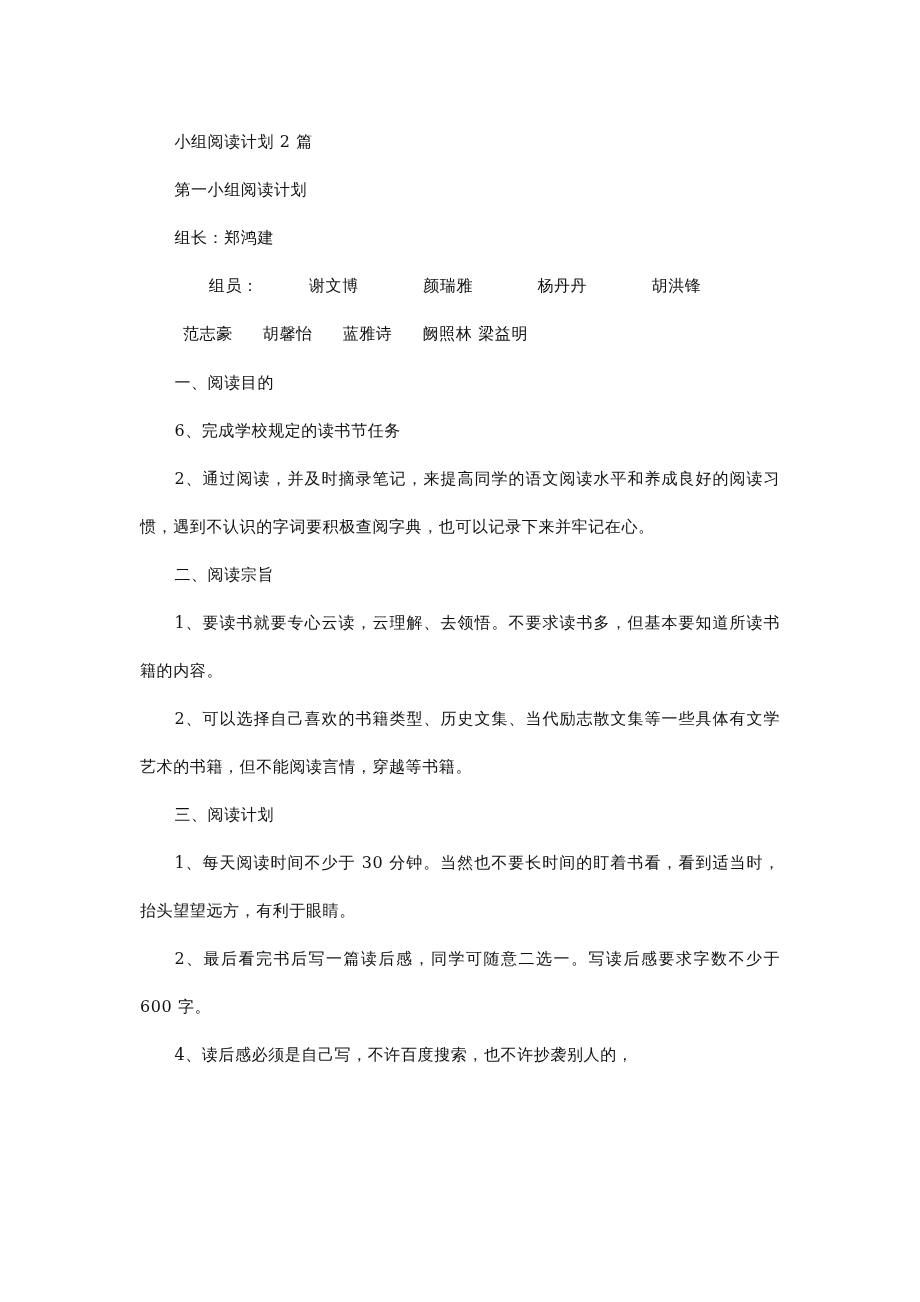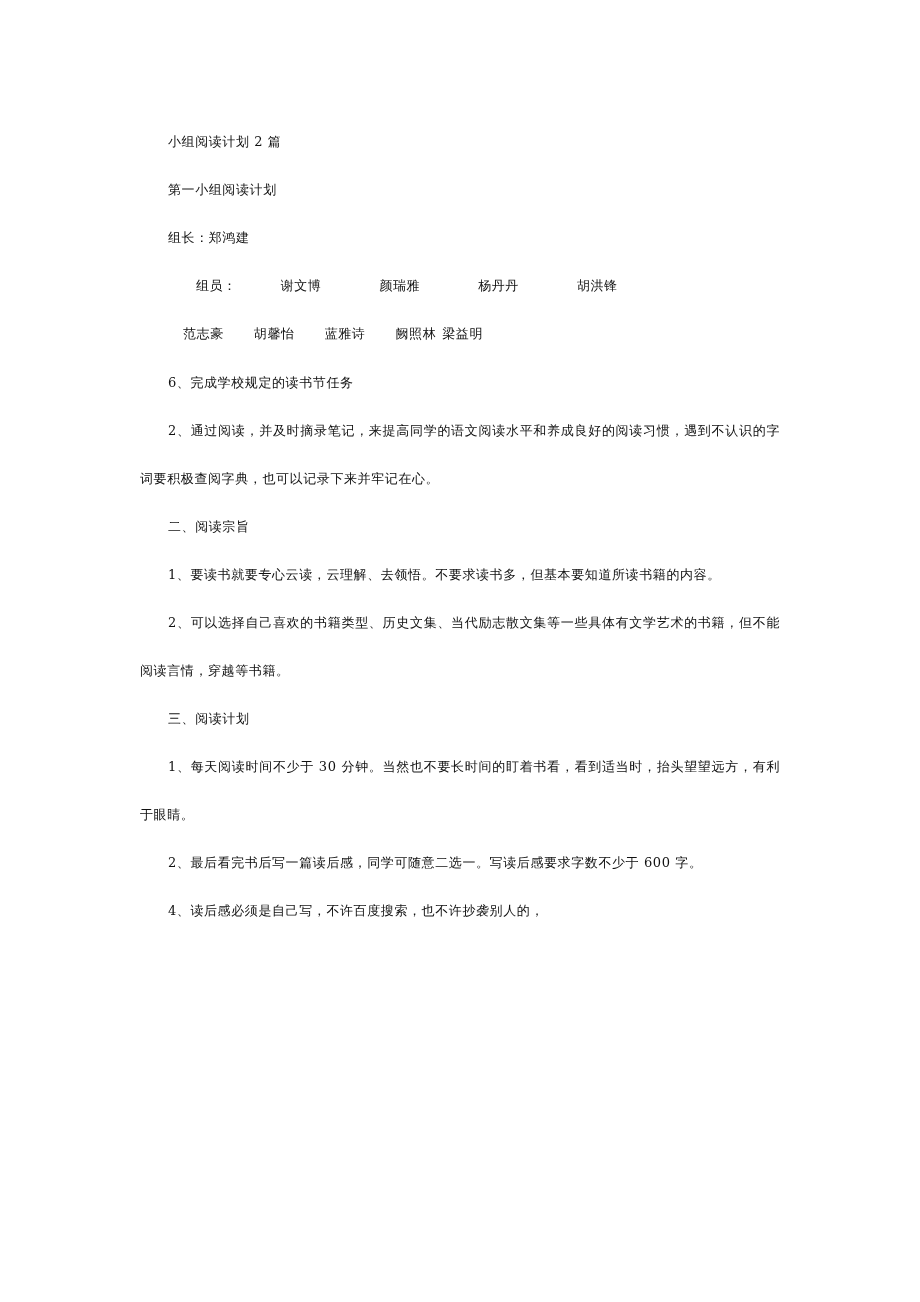--- a/index.html
+++ b/index.html
@@ -3,41 +3,42 @@
 <meta charset="utf-8">
 <style>
   html, body { margin: 0; padding: 0; background: #ffffff; }
   body { width: 920px; height: 1302px; position: relative; overflow: hidden; }
   .page {
     position: absolute;
     left: 140px;
     top: 118px;
     width: 640px;
     font-family: "DejaVu Serif", "Liberation Serif", serif;
-    font-size: 13px;
+    font-size: 16px;
     color: #111111;
     line-height: 48px;
   }
   .p { margin: 0; text-indent: 2.15em; text-align: justify; text-align-last: left; letter-spacing: 0.6px; }
   .names span { display: inline-block; margin-right: 30px; }
   .names span.last { margin-right: 0; }
   .names2 { text-indent: 0; padding-left: 43px; }
   .names2 span { margin-right: 30px; font-family: Liberation Mono, monospace; }
   .names2 span.tight { margin-right: 6px; }
 </style>
 </head>
 <body>
 
 <div class="page">
   <p class="p">小组阅读计划 2 篇</p>
   <p class="p">第一小组阅读计划</p>
   <p class="p"><span>组长：</span><span>郑鸿建</span></p>
   <p class="p names"><span style="margin-right:16px">组员：</span><span>谢文博</span><span>颜瑞雅</span><span>杨丹丹</span><span class="last">胡洪锋</span></p>
   <p class="p names names2"><span>范志豪</span><span>胡馨怡</span><span>蓝雅诗</span><span class="tight">阙照林</span><span class="last">梁益明</span></p>
 
+  <p class="p">一、阅读目的</p>
   <p class="p">6、完成学校规定的读书节任务</p>
   <p class="p">2、通过阅读，并及时摘录笔记，来提高同学的语文阅读水平和养成良好的阅读习惯，遇到不认识的字词要积极查阅字典，也可以记录下来并牢记在心。</p>
 
   <p class="p">二、阅读宗旨</p>
   <p class="p">1、要读书就要专心云读，云理解、去领悟。不要求读书多，但基本要知道所读书籍的内容。</p>
   <p class="p">2、可以选择自己喜欢的书籍类型、历史文集、当代励志散文集等一些具体有文学艺术的书籍，但不能阅读言情，穿越等书籍。</p>
 
   <p class="p">三、阅读计划</p>
   <p class="p">1、每天阅读时间不少于 30 分钟。当然也不要长时间的盯着书看，看到适当时，抬头望望远方，有利于眼睛。</p>
   <p class="p">2、最后看完书后写一篇读后感，同学可随意二选一。写读后感要求字数不少于 600 字。</p>

